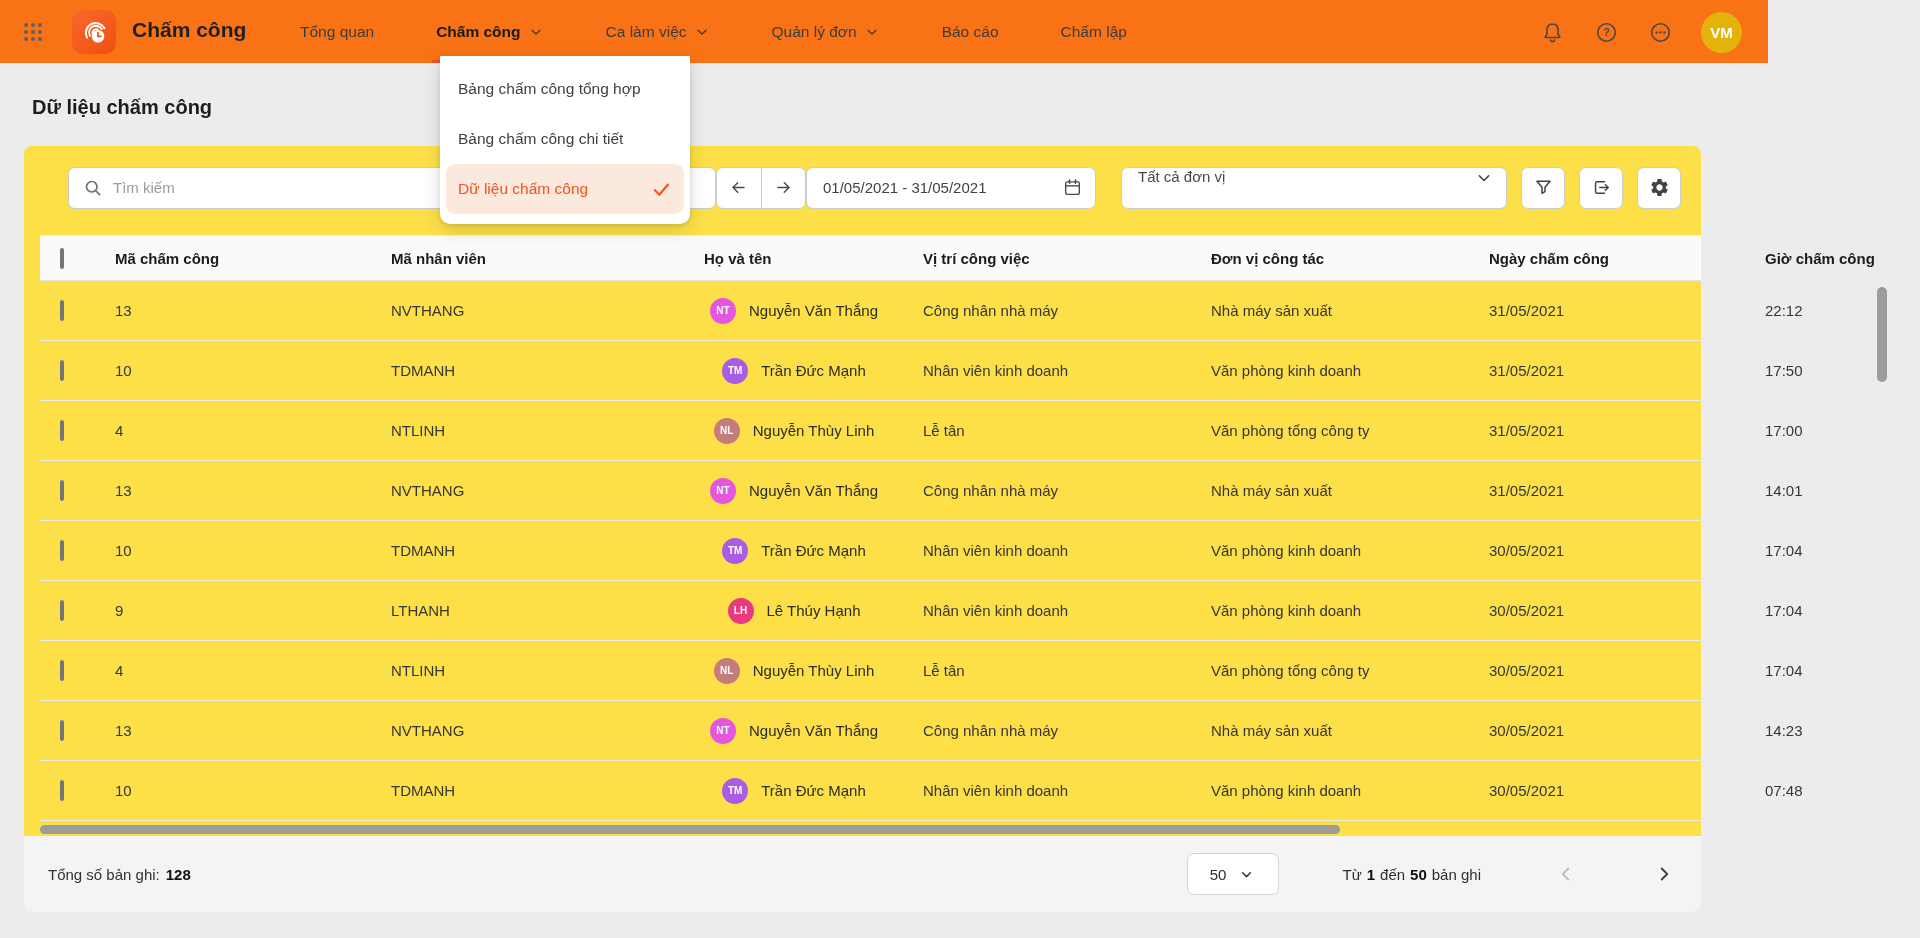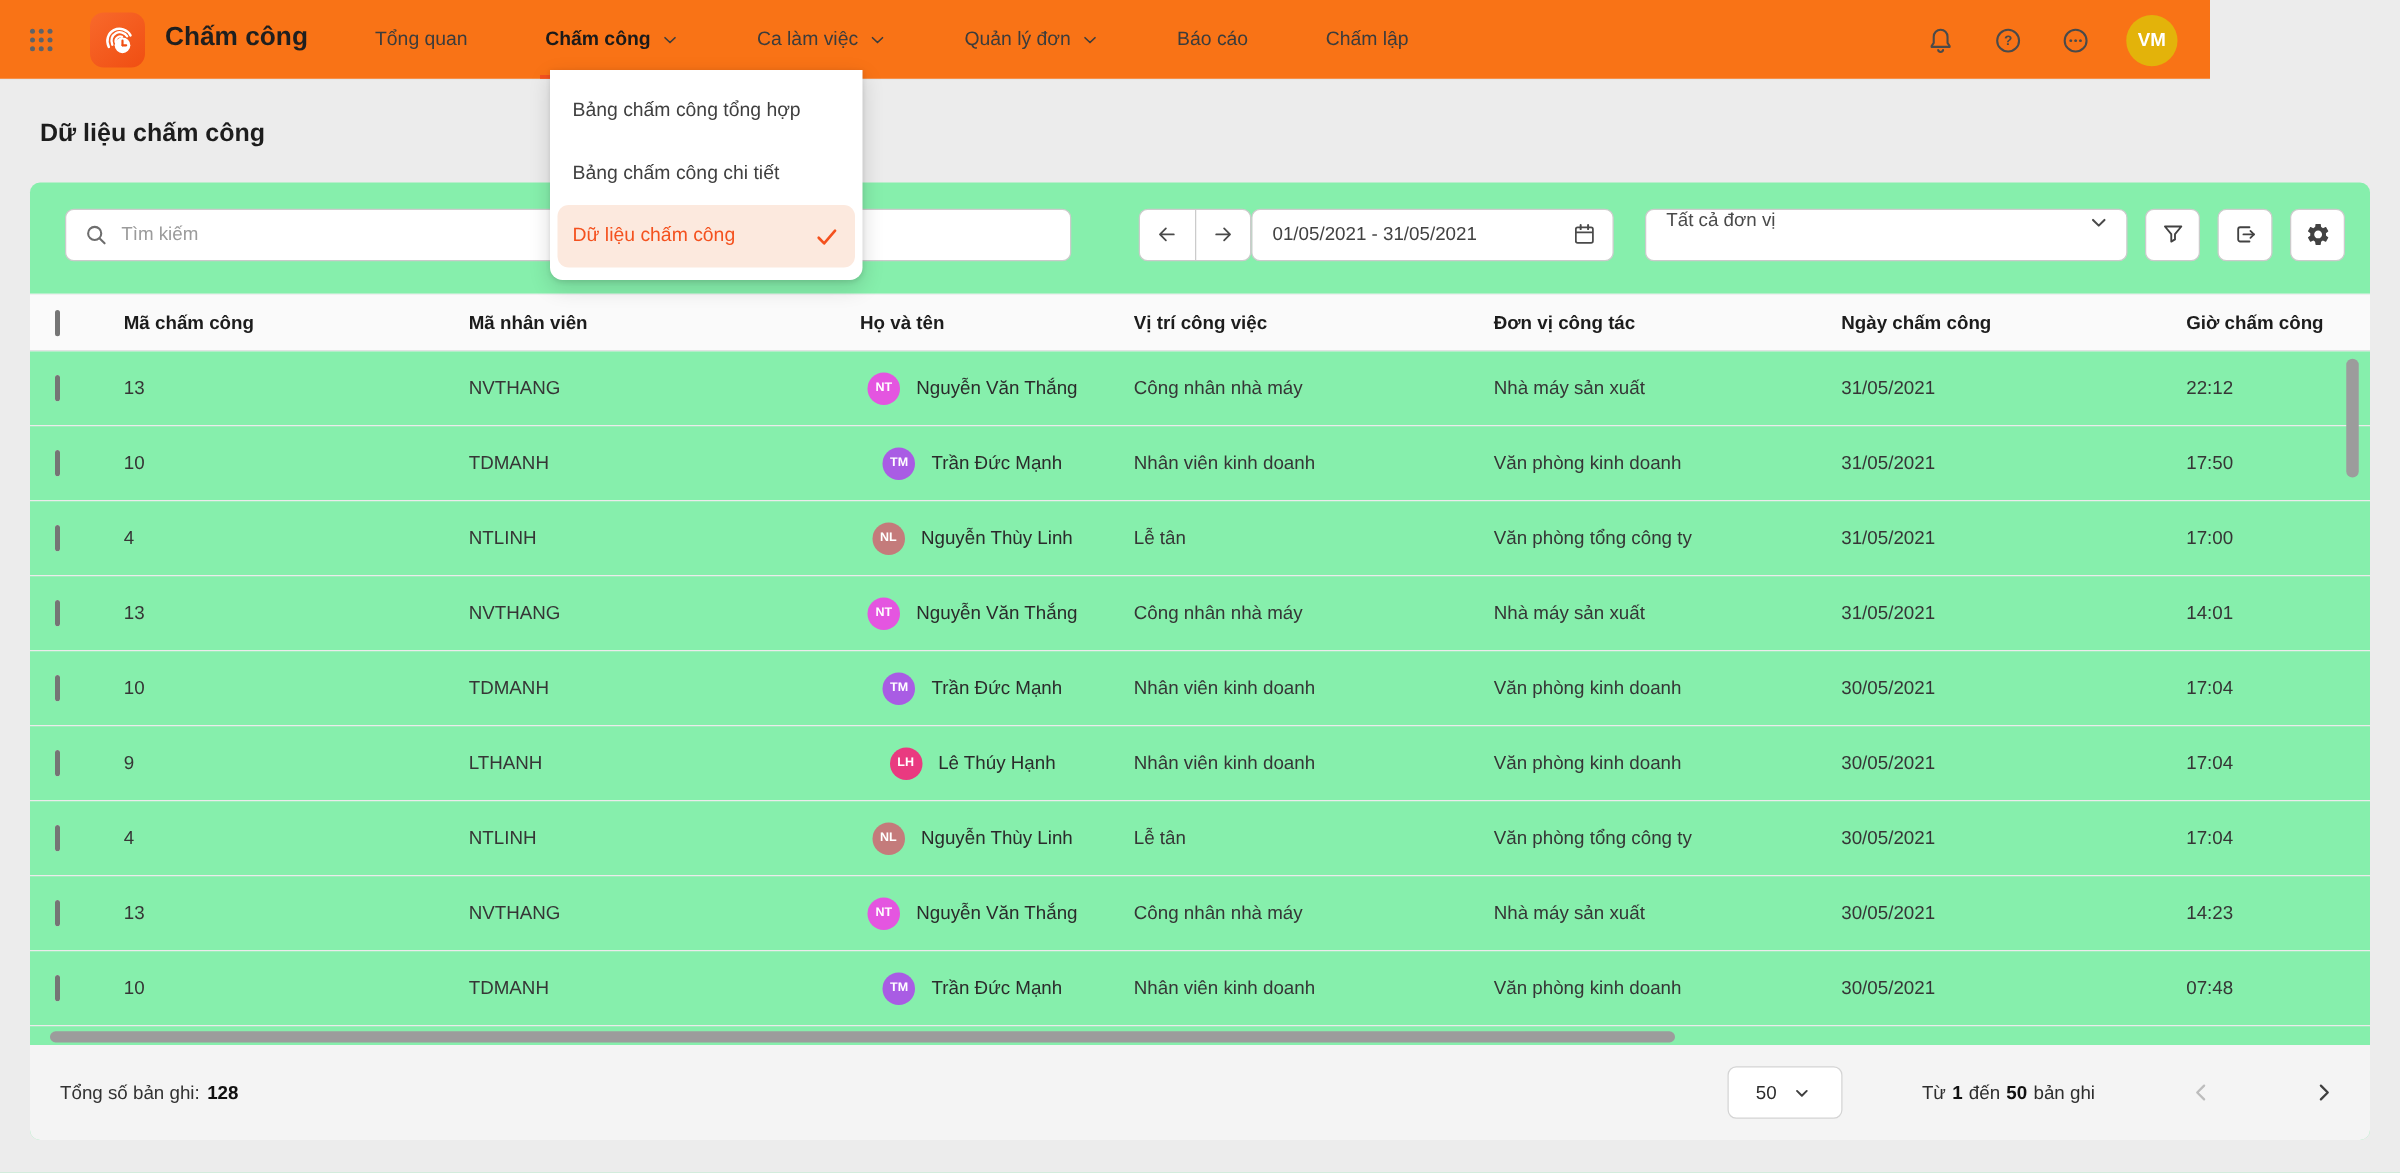--- a/index.html
+++ b/index.html
@@ -24,21 +24,21 @@
 
   
   .menu { position:absolute; left:440px; top:56px; width:250px; background:#fff; z-index:6;
     border-radius:0 0 10px 10px; box-shadow:0 6px 18px rgba(0,0,0,.14), 0 1px 4px rgba(0,0,0,.10); padding:8px 0 10px; }
   .menu-item { height:50px; display:flex; align-items:center; font-size:15.5px; color:#3F3F3F;
     padding:0 14px 0 18px; cursor:pointer; }
   .menu-item.selected { margin:0 6px; border-radius:9px; padding:0 12px; justify-content:space-between; }
 
   
   .page-title { position:absolute; left:32px; top:96px; font-size:20px; font-weight:bold; color:#1D1D1D; }
-  .card { position:absolute; left:24px; top:146px; width:1872px; height:766px; background:#86efac; border-radius:8px; }
+  .card { position:absolute; left:24px; top:146px; width:1677px; height:766px; background:#fde047; border-radius:8px;padding-left:16px; }
 
   
   .toolbar { height:89px; display:flex; align-items:center; padding:0 20px 6px 28px; }
   .search { width:805px; height:42px; border:1px solid #CBCBCB; border-radius:7px; display:flex;
     align-items:center; padding:0 14px; gap:10px; background:#fff; }
   .search input { border:none; outline:none; flex:1; font-size:15px; color:#333;
     font-family:inherit; background:transparent; }
   .search input::placeholder { color:#9B9B9B; }
   .tb-right { margin-left:auto; display:flex; align-items:center; }
   .pager-arrows { width:90px; height:42px; border:1px solid #CBCBCB; border-radius:7px; display:flex; overflow:hidden; background:#fff; }

